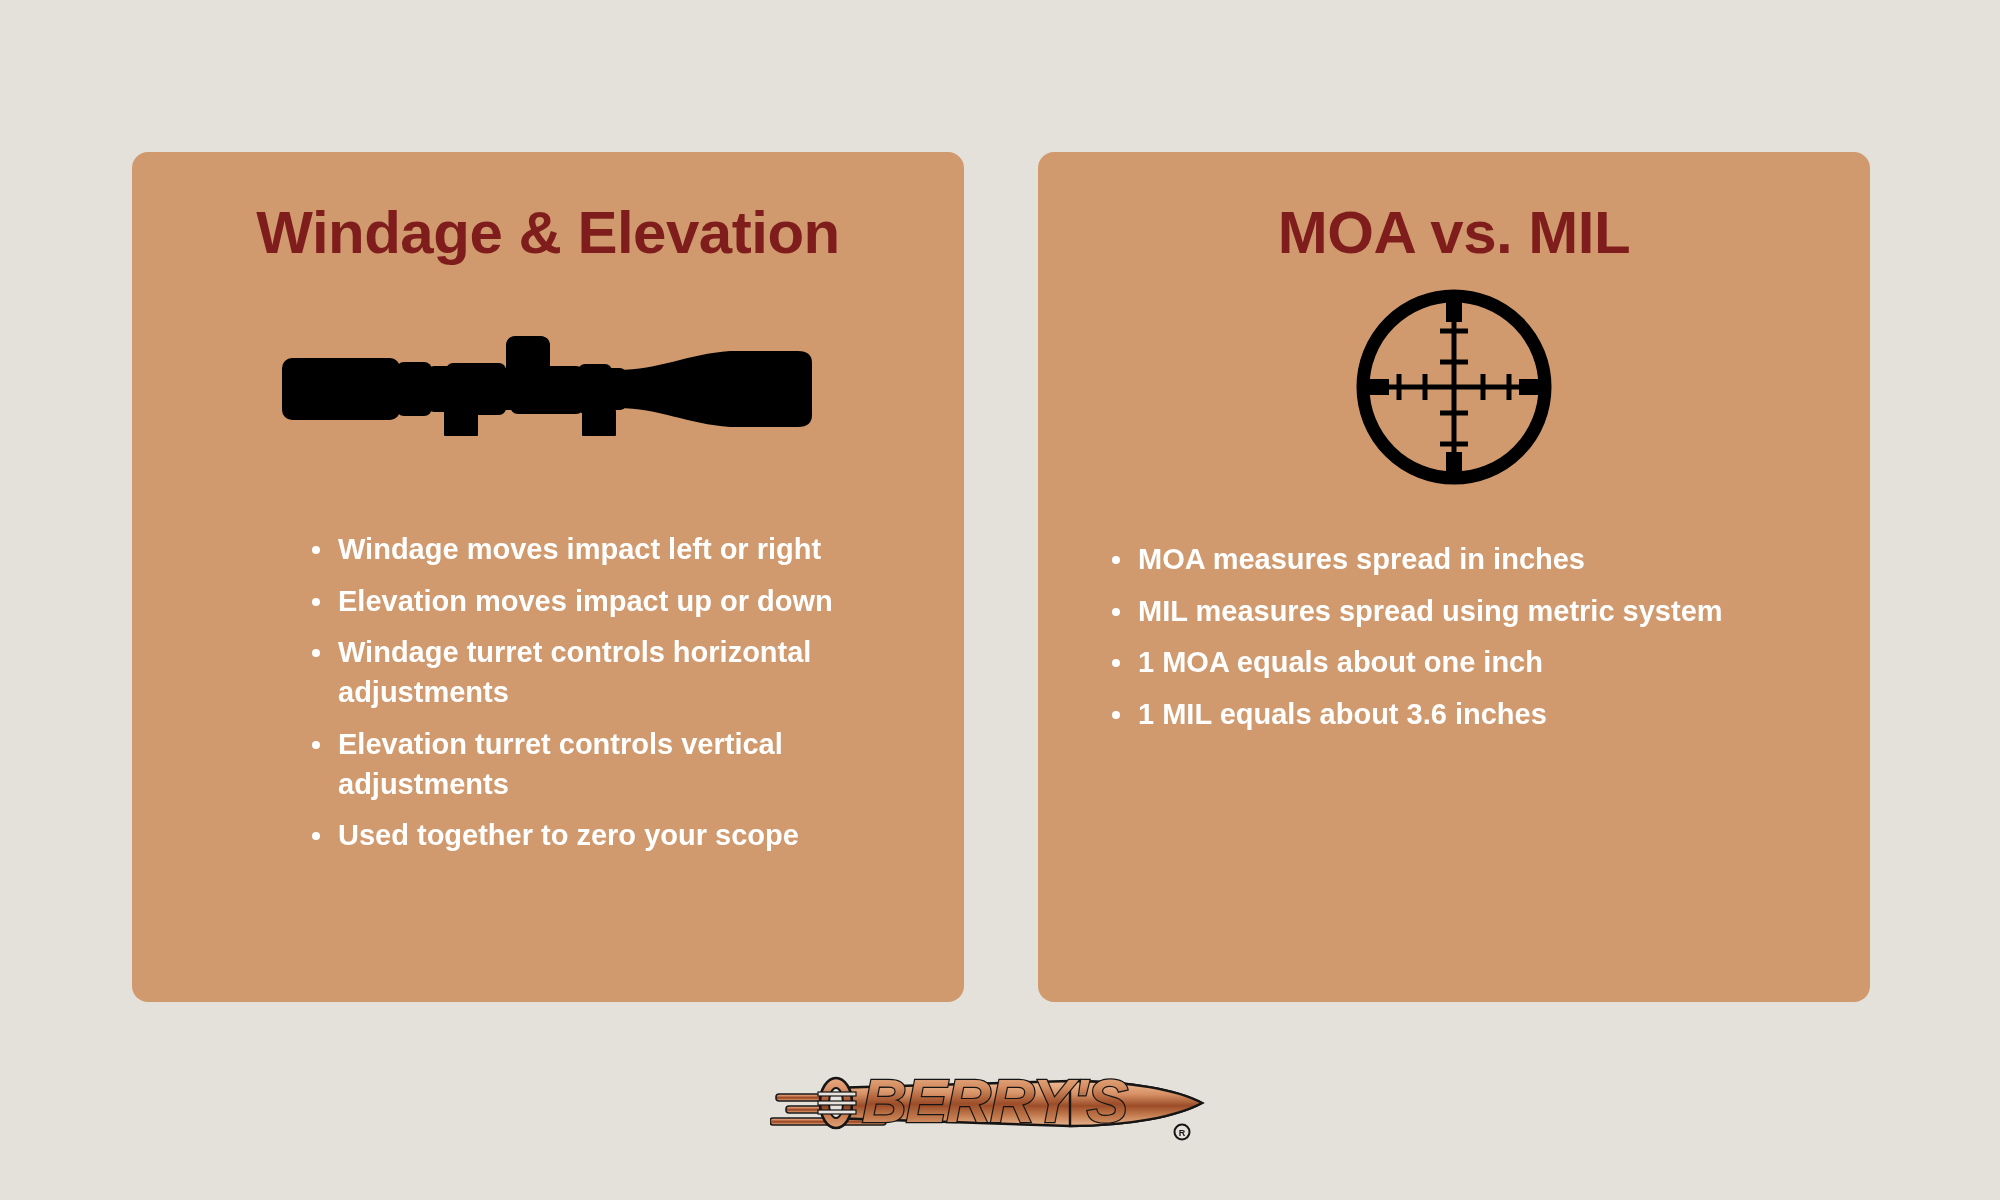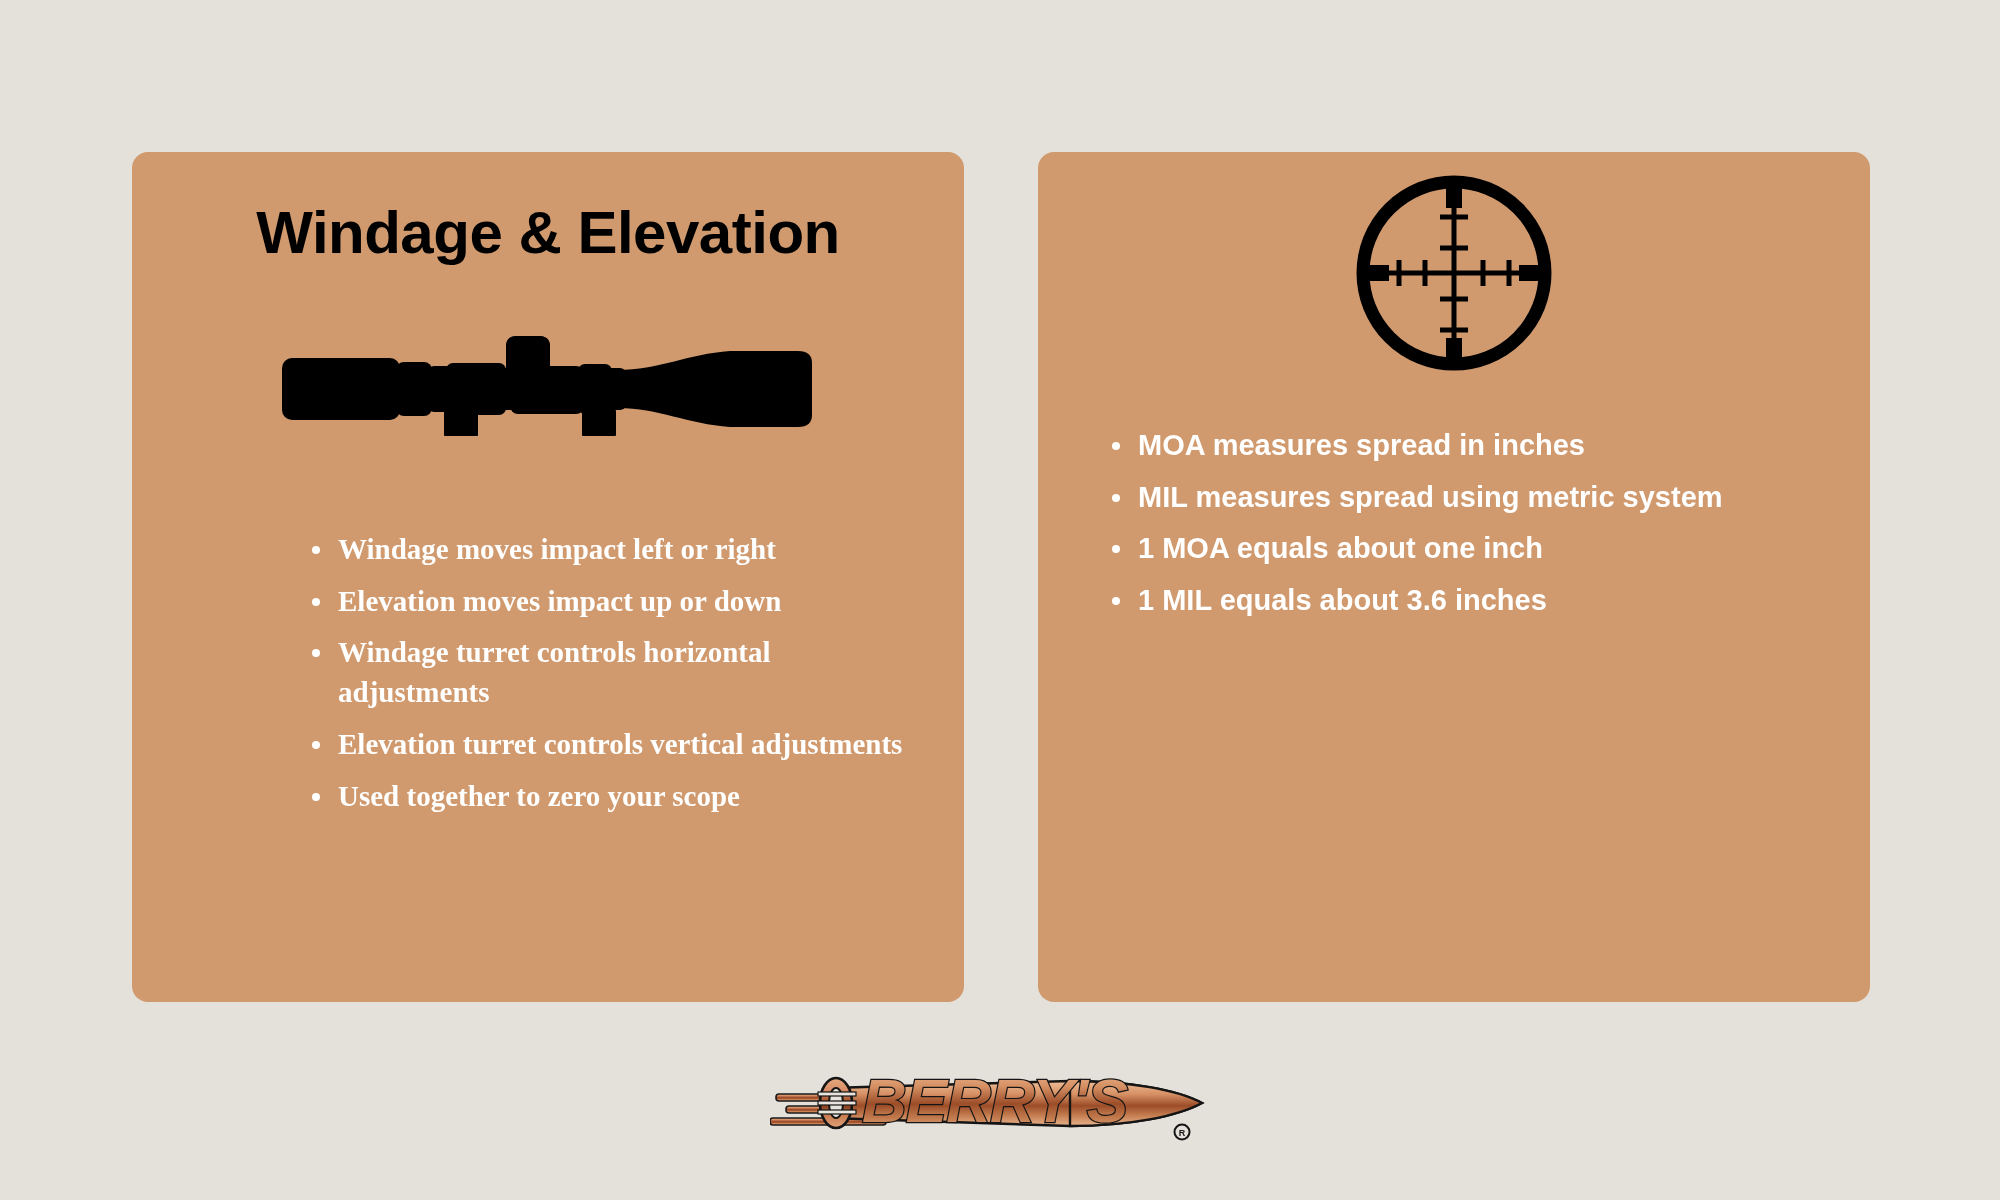--- a/index.html
+++ b/index.html
@@ -37,21 +37,21 @@
     border-radius: 16px;
     box-sizing: border-box;
     padding: 0;
     position: relative;
     display: flex;
     flex-direction: column;
     align-items: center;
   }
 
   .card-title {
-    color: #000000;
+    color: #7f1d1d;
     font-size: 60px;
     font-weight: bold;
     letter-spacing: -0.5px;
     text-align: center;
     margin-top: 48px;
     line-height: 1.1;
     width: 100%;
   }
 
   .card-icon {
@@ -71,21 +71,21 @@
     margin: 0;
     padding: 0;
     width: 100%;
     box-sizing: border-box;
     color: #ffffff;
     font-size: 29px;
     font-weight: bold;
     line-height: 1.37;
   }
 
-  .bullet-list.left-list { padding-left: 178px; padding-right: 40px; margin-top: 72px; font-family: Liberation Serif, serif; }
+  .bullet-list.left-list { padding-left: 178px; padding-right: 40px; margin-top: 72px; }
   .bullet-list.right-list { padding-left: 72px; padding-right: 40px; margin-top: 48px; }
 
   .bullet-item {
     position: relative;
     padding-left: 28px;
     margin-bottom: 12px;
   }
   .bullet-item::before {
     content: "";
     position: absolute;
@@ -155,20 +155,21 @@
       <ul class="bullet-list left-list">
         <li class="bullet-item">Windage moves impact left or right</li>
         <li class="bullet-item">Elevation moves impact up or down</li>
         <li class="bullet-item">Windage turret controls horizontal adjustments</li>
         <li class="bullet-item">Elevation turret controls vertical adjustments</li>
         <li class="bullet-item">Used together to zero your scope</li>
       </ul>
     </div>
 
     <div class="card">
+      <div class="card-title">MOA vs. MIL</div>
 
       <div class="card-icon reticle-icon-wrap">
         <svg width="206" height="210" viewBox="0 0 206 210" aria-hidden="true">
           <g stroke="#000000" fill="none">
 
             <circle cx="103" cy="105" r="91" stroke-width="13"></circle>
 
             <line x1="103" y1="14" x2="103" y2="196" stroke-width="5"></line>
             <line x1="12" y1="105" x2="194" y2="105" stroke-width="5"></line>
 

